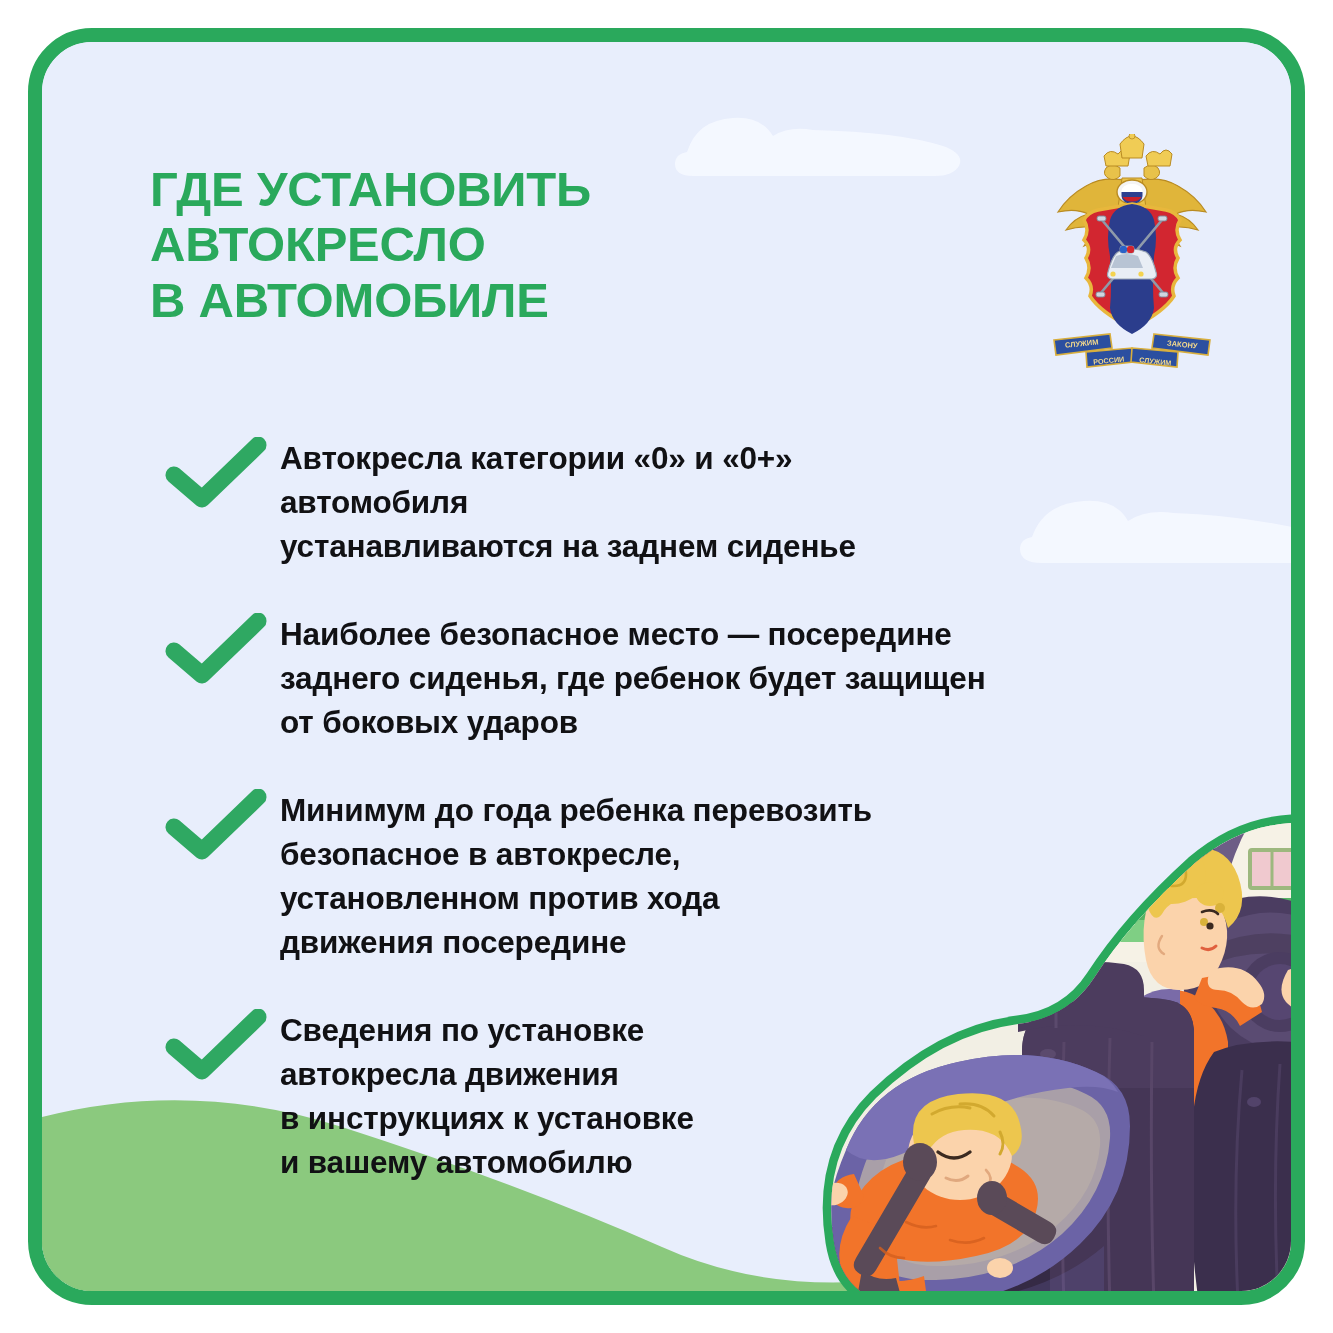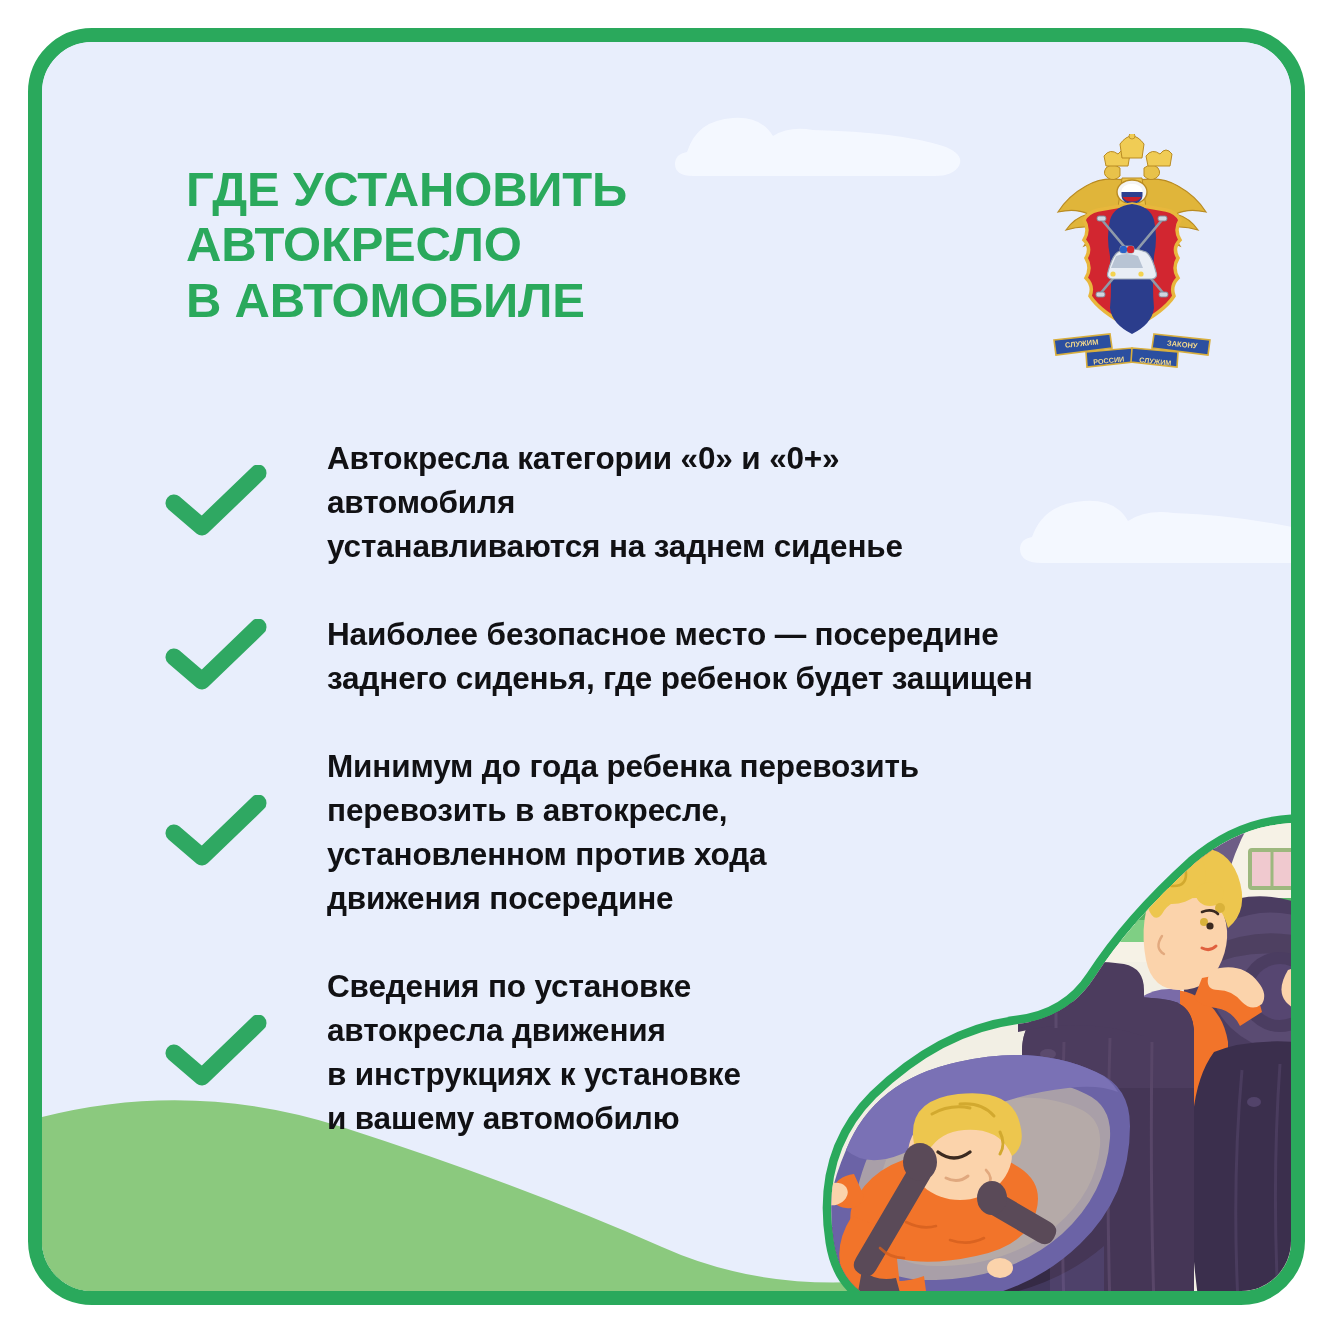--- a/index.html
+++ b/index.html
@@ -27,45 +27,44 @@
     left: 108px; top: 120px;
     width: 620px;
     color: #2aa95c;
     font-weight: 700;
     font-size: 49px;
     line-height: 1.13;
     letter-spacing: -0.2px;
     text-transform: uppercase;
     z-index: 6;
   }
-  .title .ln { display: block; white-space: nowrap; margin-left: 36px; }
+  .title .ln { display: block; white-space: nowrap; }
 
   
   .emblem {
     position: absolute;
     left: 1000px; top: 92px;
     width: 180px; height: 250px;
     z-index: 7;
   }
   .emblem svg { display: block; width: 100%; height: 100%; }
 
   
   .bullets {
     position: absolute;
     left: 110px; top: 392px;
     width: 1020px;
     z-index: 6;
   }
   .bullet {
     position: relative;
     display: flex;
-    align-items: center;
+    align-items: flex-start;
     min-height: 90px;
     margin-bottom: 42px;
-    gap: 47px;
   }
   .bullet:last-child { margin-bottom: 14px; }
   .check {
     flex: 0 0 128px;
     width: 128px; height: 78px;
     display: flex; align-items: center; justify-content: center;
   }
   .check svg { width: 104px; height: 72px; display: block; }
   .btext {
     flex: 1 1 auto;
@@ -198,32 +197,33 @@
 
     <div class="bullet">
       <span class="check">
         <svg viewBox="0 0 104 72">
             <path d="M10 38 L38 62 L94 8" fill="none" stroke="#2fa862" stroke-width="17" stroke-linecap="round" stroke-linejoin="round"></path>
           </svg>
       </span>
       <div class="btext">
         <span class="ln">Наиболее безопасное место — посередине</span>
         <span class="ln">заднего сиденья, где ребенок будет защищен</span>
+        <span class="ln">от боковых ударов</span>
       </div>
     </div>
 
     <div class="bullet">
       <span class="check">
         <svg viewBox="0 0 104 72">
             <path d="M10 38 L38 62 L94 8" fill="none" stroke="#2fa862" stroke-width="17" stroke-linecap="round" stroke-linejoin="round"></path>
           </svg>
       </span>
       <div class="btext">
         <span class="ln">Минимум до года ребенка перевозить</span>
-        <span class="ln">перевозить в автокресле,</span>
+        <span class="ln">безопасное в автокресле,</span>
         <span class="ln">установленном против хода</span>
         <span class="ln">движения посередине</span>
       </div>
     </div>
 
     <div class="bullet">
       <span class="check">
         <svg viewBox="0 0 104 72">
             <path d="M10 38 L38 62 L94 8" fill="none" stroke="#2fa862" stroke-width="17" stroke-linecap="round" stroke-linejoin="round"></path>
           </svg>

